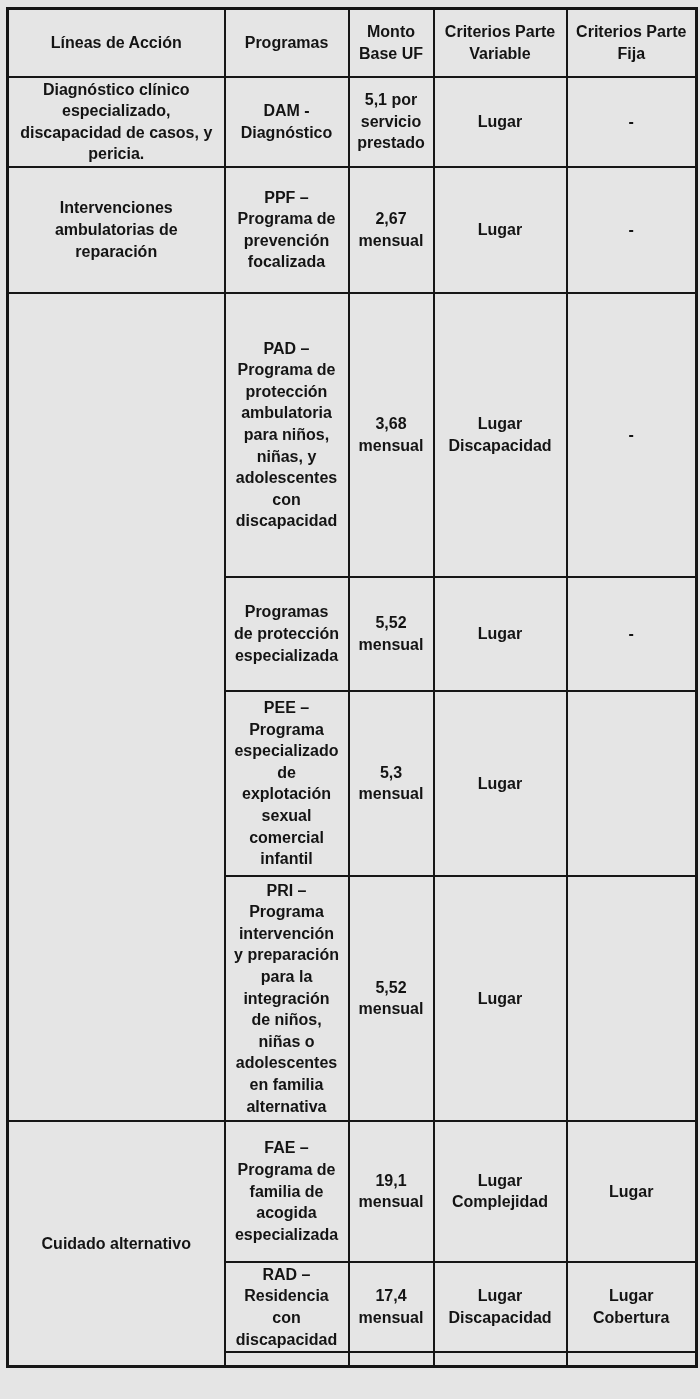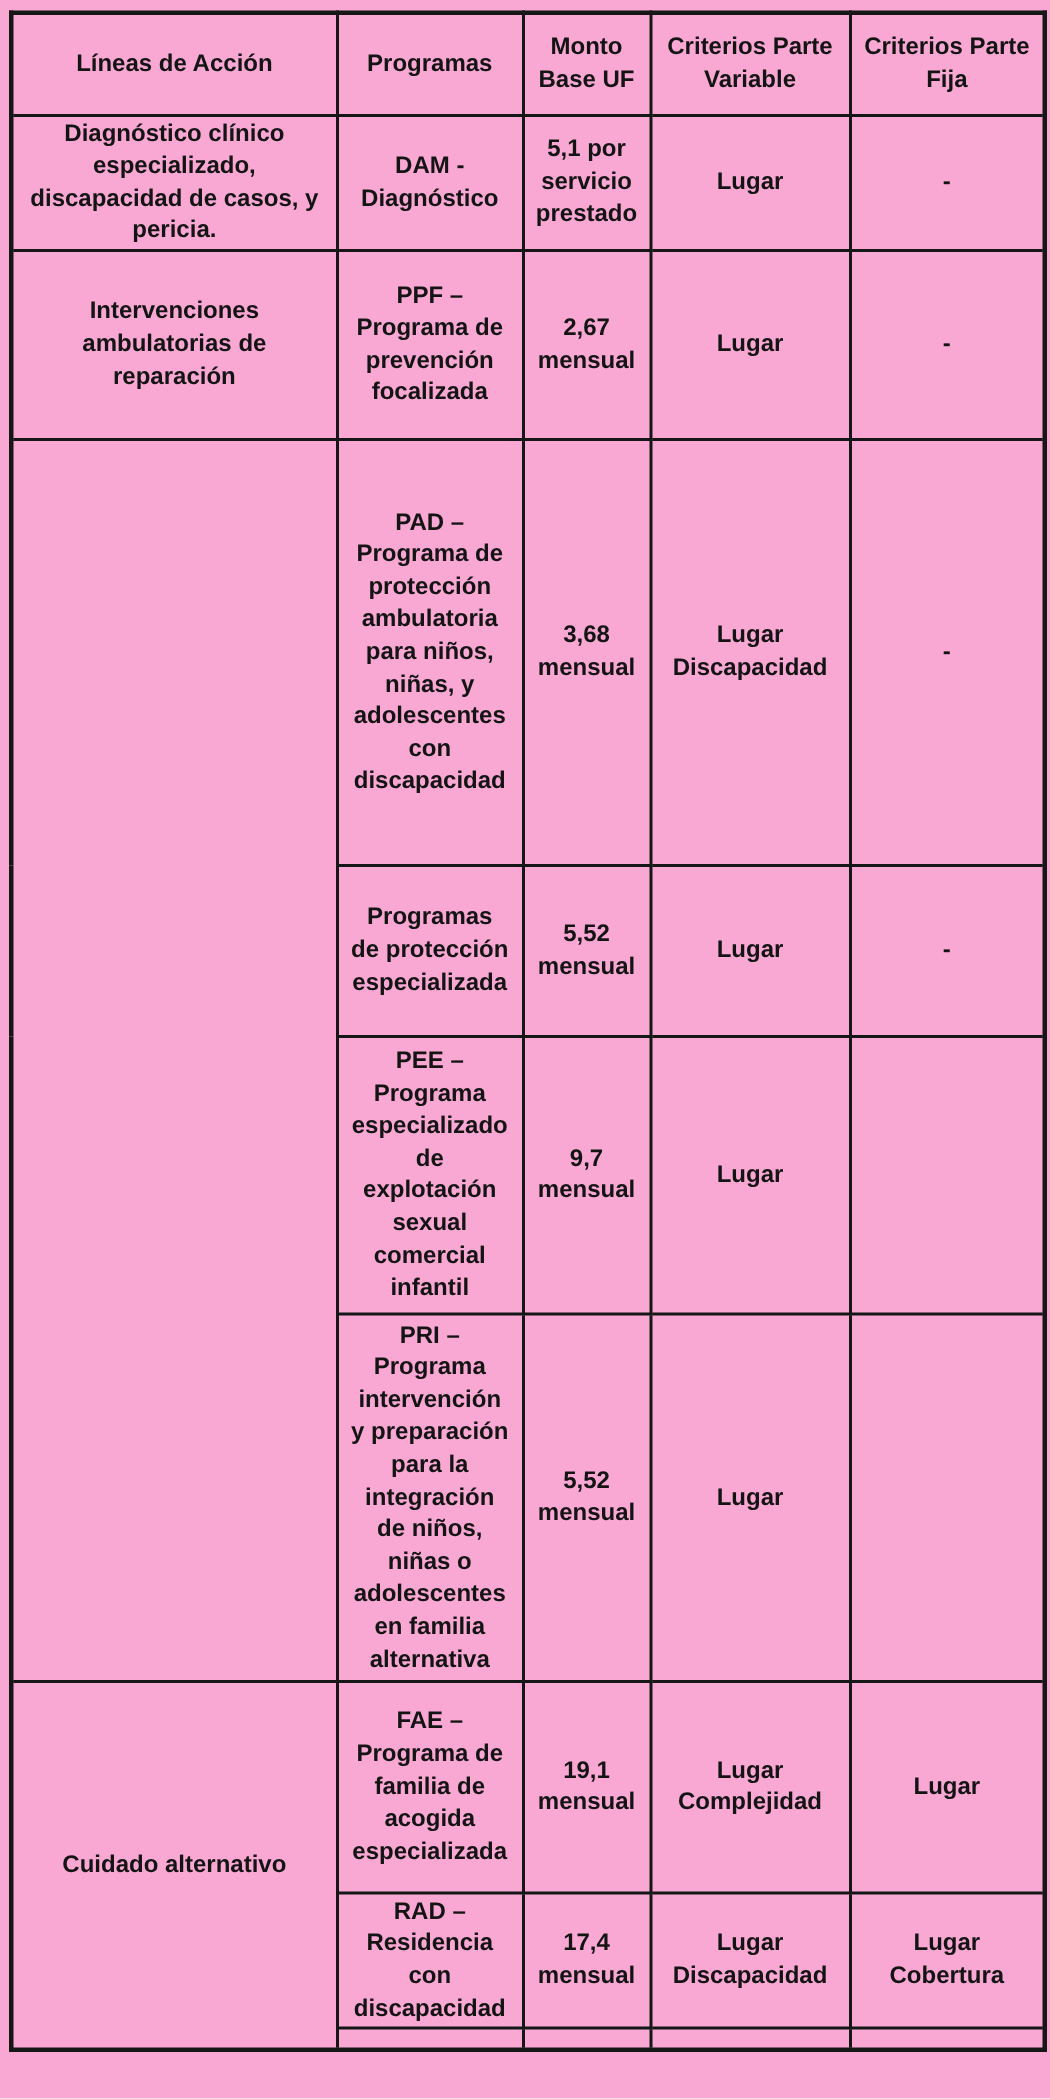--- a/index.html
+++ b/index.html
@@ -1,20 +1,20 @@
 <!DOCTYPE html>
 <html><head>
 <meta charset="utf-8">
 <style>
   html, body { margin: 0; padding: 0; background: #ffffff; }
   .page {
     position: relative;
     width: 700px;
     height: 1399px;
-    background: #f9a8d4;
+    background: #e5e5e5;
     overflow: hidden;
     font-family: "Liberation Sans", sans-serif;
   }
   table.doc-table {
     position: absolute;
     left: 6px;
     top: 7px;
     width: 689px;
     border-collapse: collapse;
     table-layout: fixed;
@@ -118,21 +118,21 @@
 
     <tr style="height:185px">
       <td>PEE –
 Programa
 especializado
 de
 explotación
 sexual
 comercial
 infantil</td>
-      <td>9,7
+      <td>5,3
 mensual</td>
       <td>Lugar</td>
       <td></td>
     </tr>
 
     <tr style="height:245px">
       <td>PRI –
 Programa
 intervención
 y preparación

